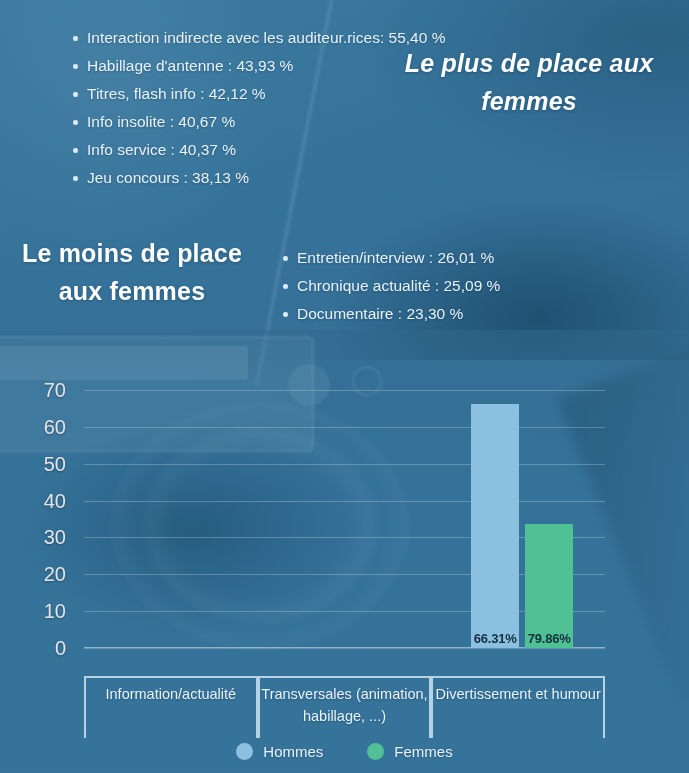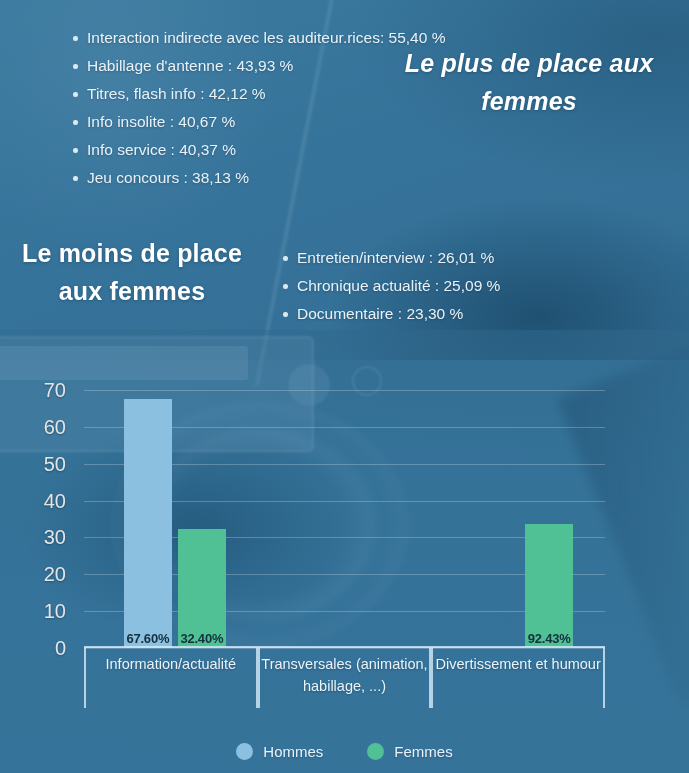--- a/index.html
+++ b/index.html
@@ -225,21 +225,21 @@
     font-weight: bold;
     color: #15303f;
     line-height: 18px;
     letter-spacing: -0.2px;
   }
 
   
   .cat-row {
     position: absolute;
     left: 84px;
-    top: 286px;
+    top: 316px;
     width: 521px;
     height: 62px;
   }
   .cat {
     position: absolute;
     top: 0;
     height: 62px;
     border-left: 2px solid rgba(215,235,247,0.80);
     border-right: 2px solid rgba(215,235,247,0.80);
     border-top: 2px solid rgba(215,235,247,0.80);
@@ -335,31 +335,26 @@
         <div class="gridline" style="top: 147.429px;"></div>
         <div class="ytick" style="top: 147.429px;">30</div>
         <div class="gridline" style="top: 110.571px;"></div>
         <div class="ytick" style="top: 110.571px;">40</div>
         <div class="gridline" style="top: 73.7143px;"></div>
         <div class="ytick" style="top: 73.7143px;">50</div>
         <div class="gridline" style="top: 36.8571px;"></div>
         <div class="ytick" style="top: 36.8571px;">60</div>
         <div class="gridline" style="top: 0px;"></div>
         <div class="ytick" style="top: 0px;">70</div>
-        <div class="group" style="left: 0px; width: 173.667px;">
-          <div class="bar hommes" style="height: 249.154px; left: 39.8333px;">
-            <div class="bar-label">67.60%</div>
+        <div class="group" style="left: 347.333px; width: 173.667px;">
+          <div class="bar hommes" style="height: 244.4px; left: 39.8333px;">
+            <div class="bar-label">66.31%</div>
           </div>
-          <div class="bar femmes" style="height: 119.417px; left: 93.8333px;">
-            <div class="bar-label">32.40%</div>
-          </div>
-        </div>
-        <div class="group" style="left: 347.333px; width: 173.667px;">
           <div class="bar femmes" style="height: 124.172px; left: 93.8333px;">
-            <div class="bar-label">92.43%</div>
+            <div class="bar-label">79.86%</div>
           </div>
         </div>
       </div>
     <div class="cat-row" id="cat-row">
         <div class="cat" style="left: 0px; width: 173.667px;">
           <span>Information/actualité</span>
         </div>
         <div class="cat" style="left: 173.667px; width: 173.667px;">
           <span>Transversales (animation, habillage, ...)</span>
         </div>

